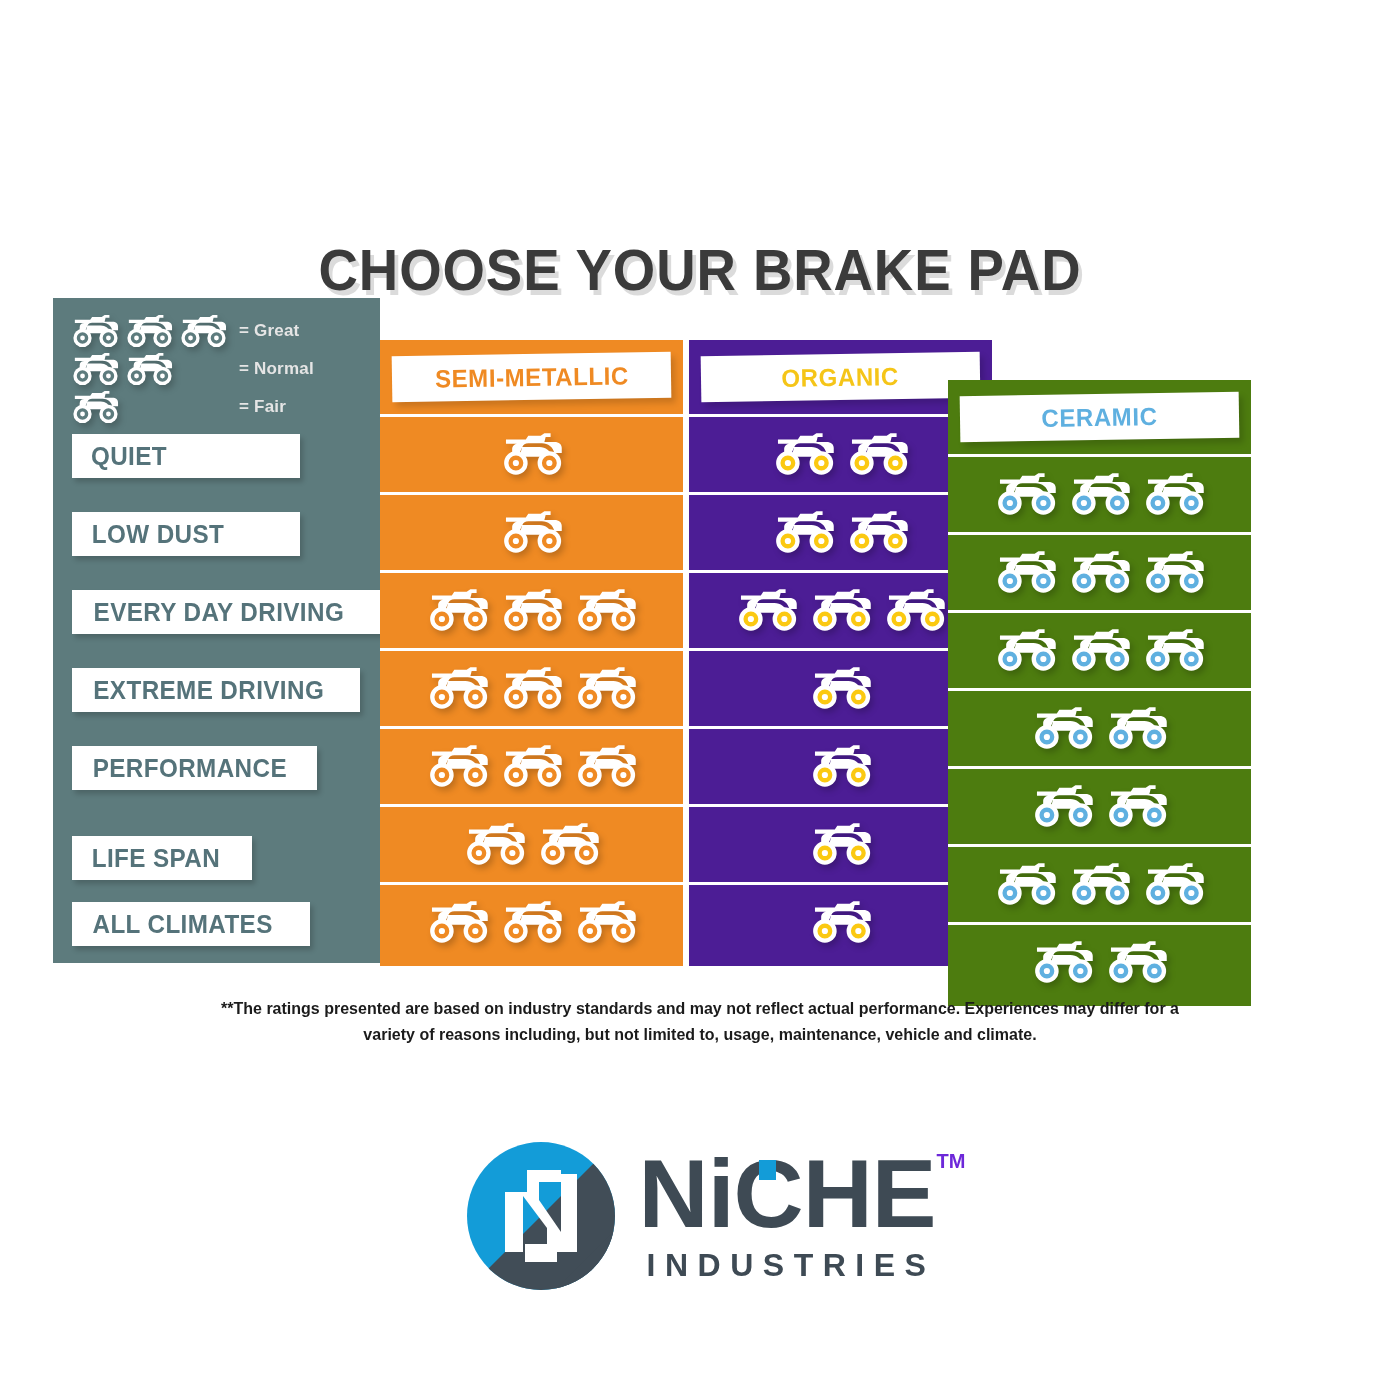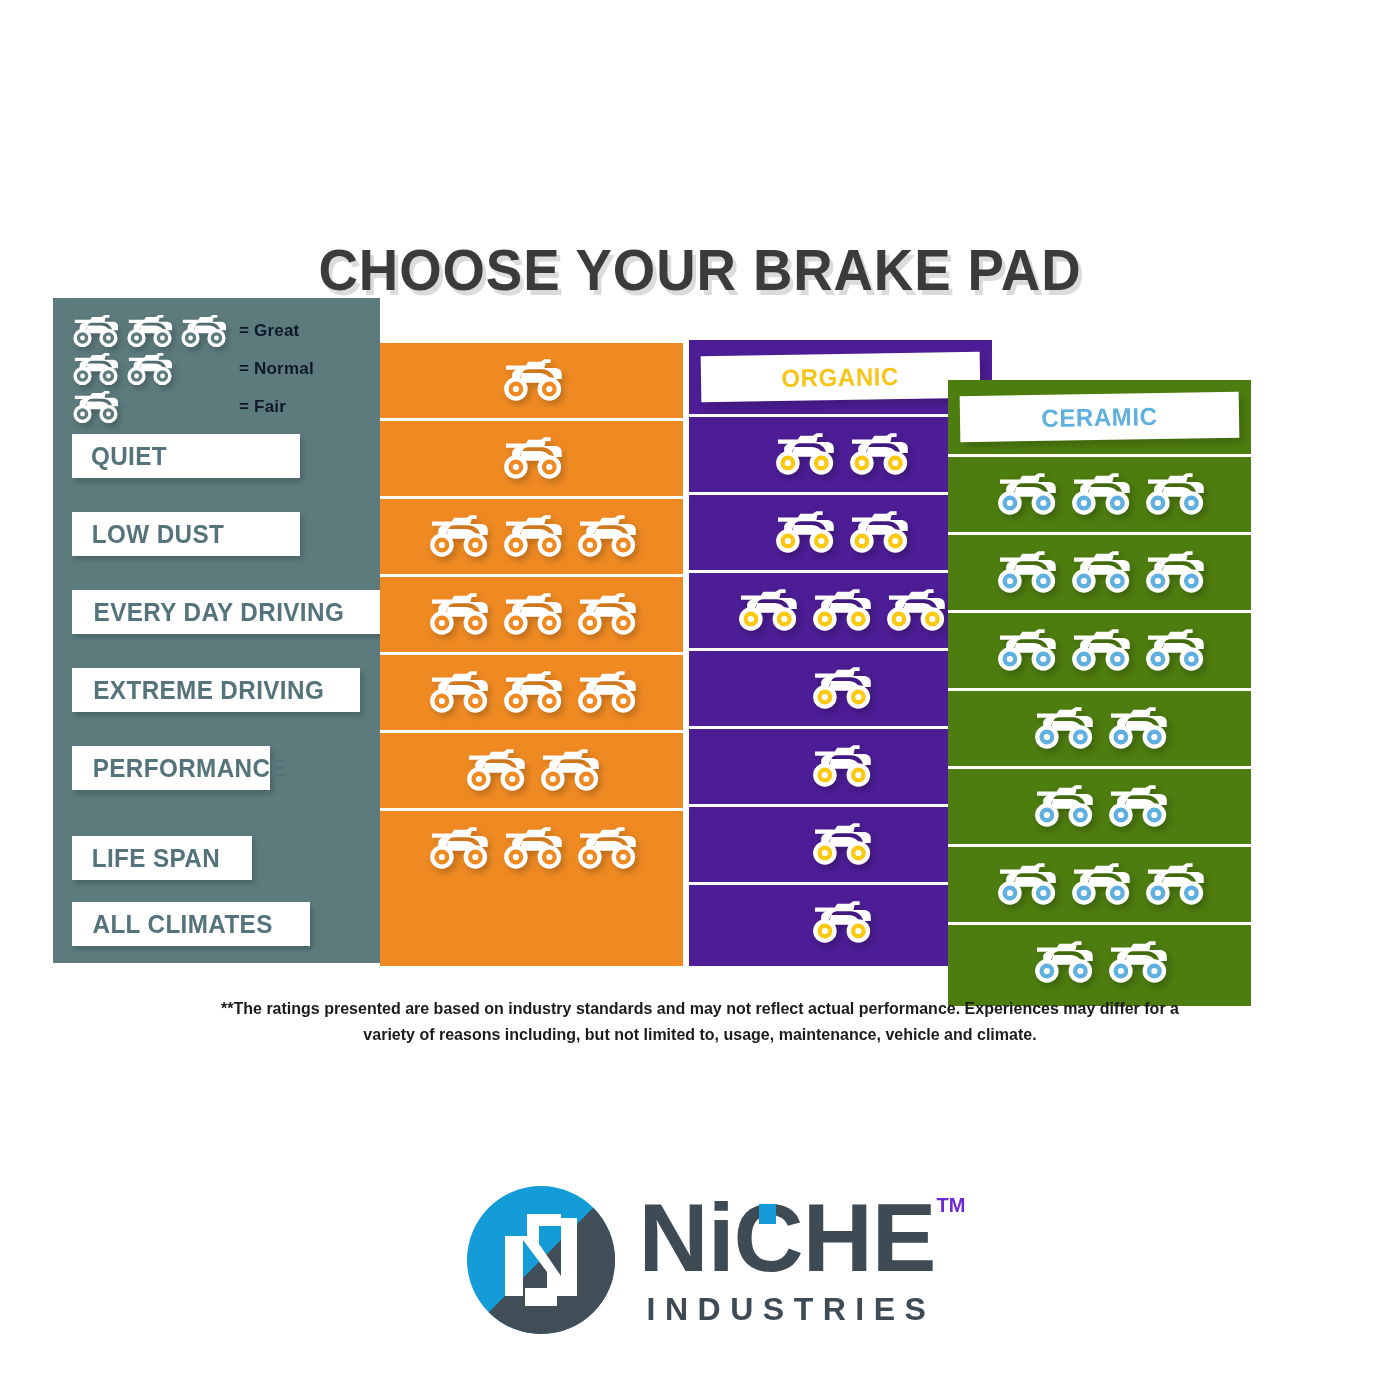--- a/index.html
+++ b/index.html
@@ -50,21 +50,21 @@
     align-items:center;
     height:38px;
   }
   .legend-icons{
     display:flex;
     align-items:center;
     width:168px;
   }
   .legend-icons .atv{margin-right:6px;}
   .legend-text{
-    color:#0f172a;
+    color:#e5e5e5;
     font-size:17px;
     font-weight:bold;
     white-space:nowrap;
     letter-spacing:0.2px;
   }
 
   
   .row-label{
     position:absolute;
     left:19px;
@@ -148,21 +148,21 @@
     font-size:16.5px;
     font-weight:bold;
     color:#1b1b1b;
     line-height:1.55;
     transform:scaleX(0.97);
   }
 
   
   .logo{
     position:absolute;
-    left:0;right:0; top:1184px;
+    left:0;right:0; top:1140px;
     display:flex;
     align-items:center;
     justify-content:center;
   }
   .logo-mark{
     width:152px;height:152px;
     position:relative;
     margin-right:22px;
   }
   .logo-text{
@@ -319,33 +319,38 @@
         </div>
         <div class="row-label" style="top: 214px; width: 228px;">
           <span>LOW DUST</span>
         </div>
         <div class="row-label" style="top: 292px; width: 348px;">
           <span>EVERY DAY DRIVING</span>
         </div>
         <div class="row-label" style="top: 370px; width: 288px;">
           <span>EXTREME DRIVING</span>
         </div>
-        <div class="row-label" style="top: 448px; width: 198px;">
+        <div class="row-label" style="top: 448px; width: 245px;">
           <span>PERFORMANCE</span>
         </div>
         <div class="row-label" style="top: 538px; width: 180px;">
           <span>LIFE SPAN</span>
         </div>
         <div class="row-label" style="top: 604px; width: 238px;">
           <span>ALL CLIMATES</span>
         </div>
       </div>
   </div>
 
   <div class="col semi">
+    <div class="col-head">
+      <div class="head-chip">
+        <span>SEMI-METALLIC</span>
+      </div>
+    </div>
     <div class="cells">
         <div class="cell">
           <span class="atv">
             <svg width="62" height="44.64" viewBox="0 0 100 72">
               <g fill="#ffffff">
                 <path d="M64 6 L70 2 L80 2 L80 8 L72 8 L70 16 L86 16 C94 16 98 20 98 26 L98 34 L86 34 C84 24 76 18 66 18 L44 18 C39 18 36 20 34 25 L30 34 L18 34 L18 28 C18 22 22 19 28 19 L8 19 L8 12 L40 12 L44 6 Z"></path>
                 <path d="M34 24 L62 24 C72 24 80 30 82 40 L30 40 Z"></path>
                 <circle cx="24" cy="50" r="19" fill="#ffffff"></circle>
                 <circle cx="78" cy="50" r="19" fill="#ffffff"></circle>
               </g>

